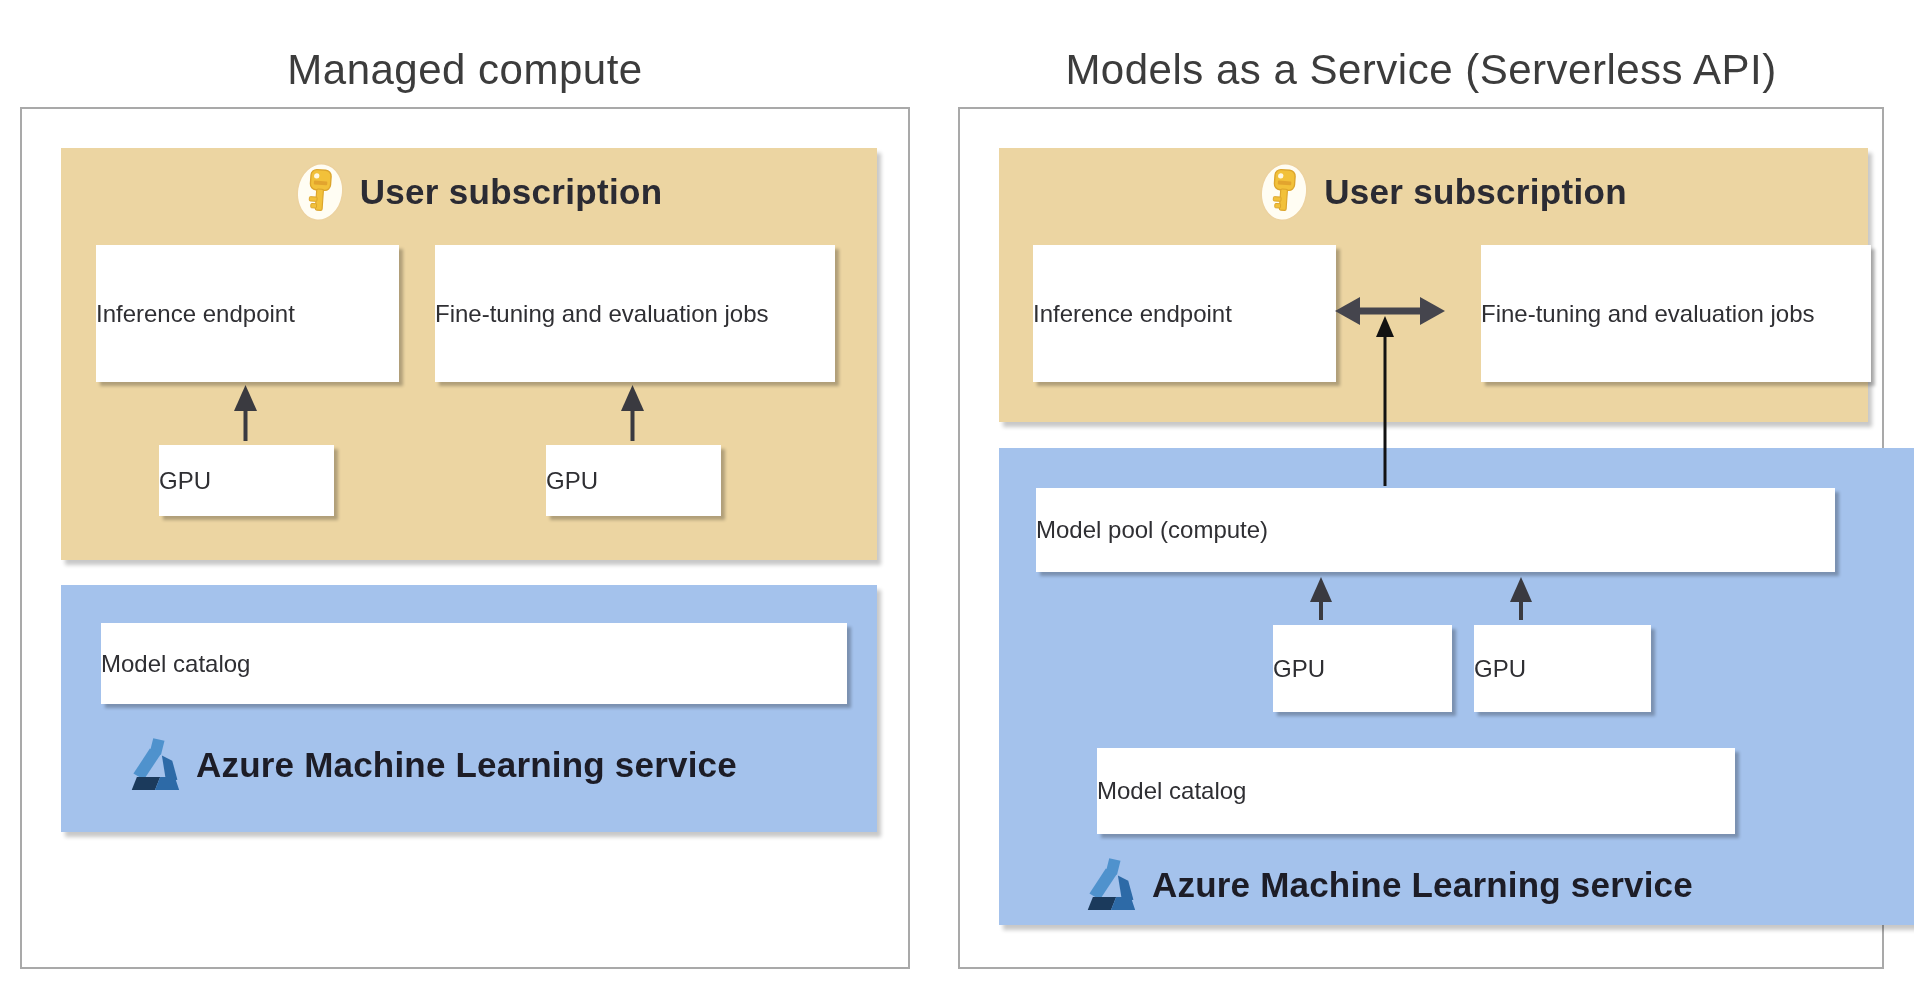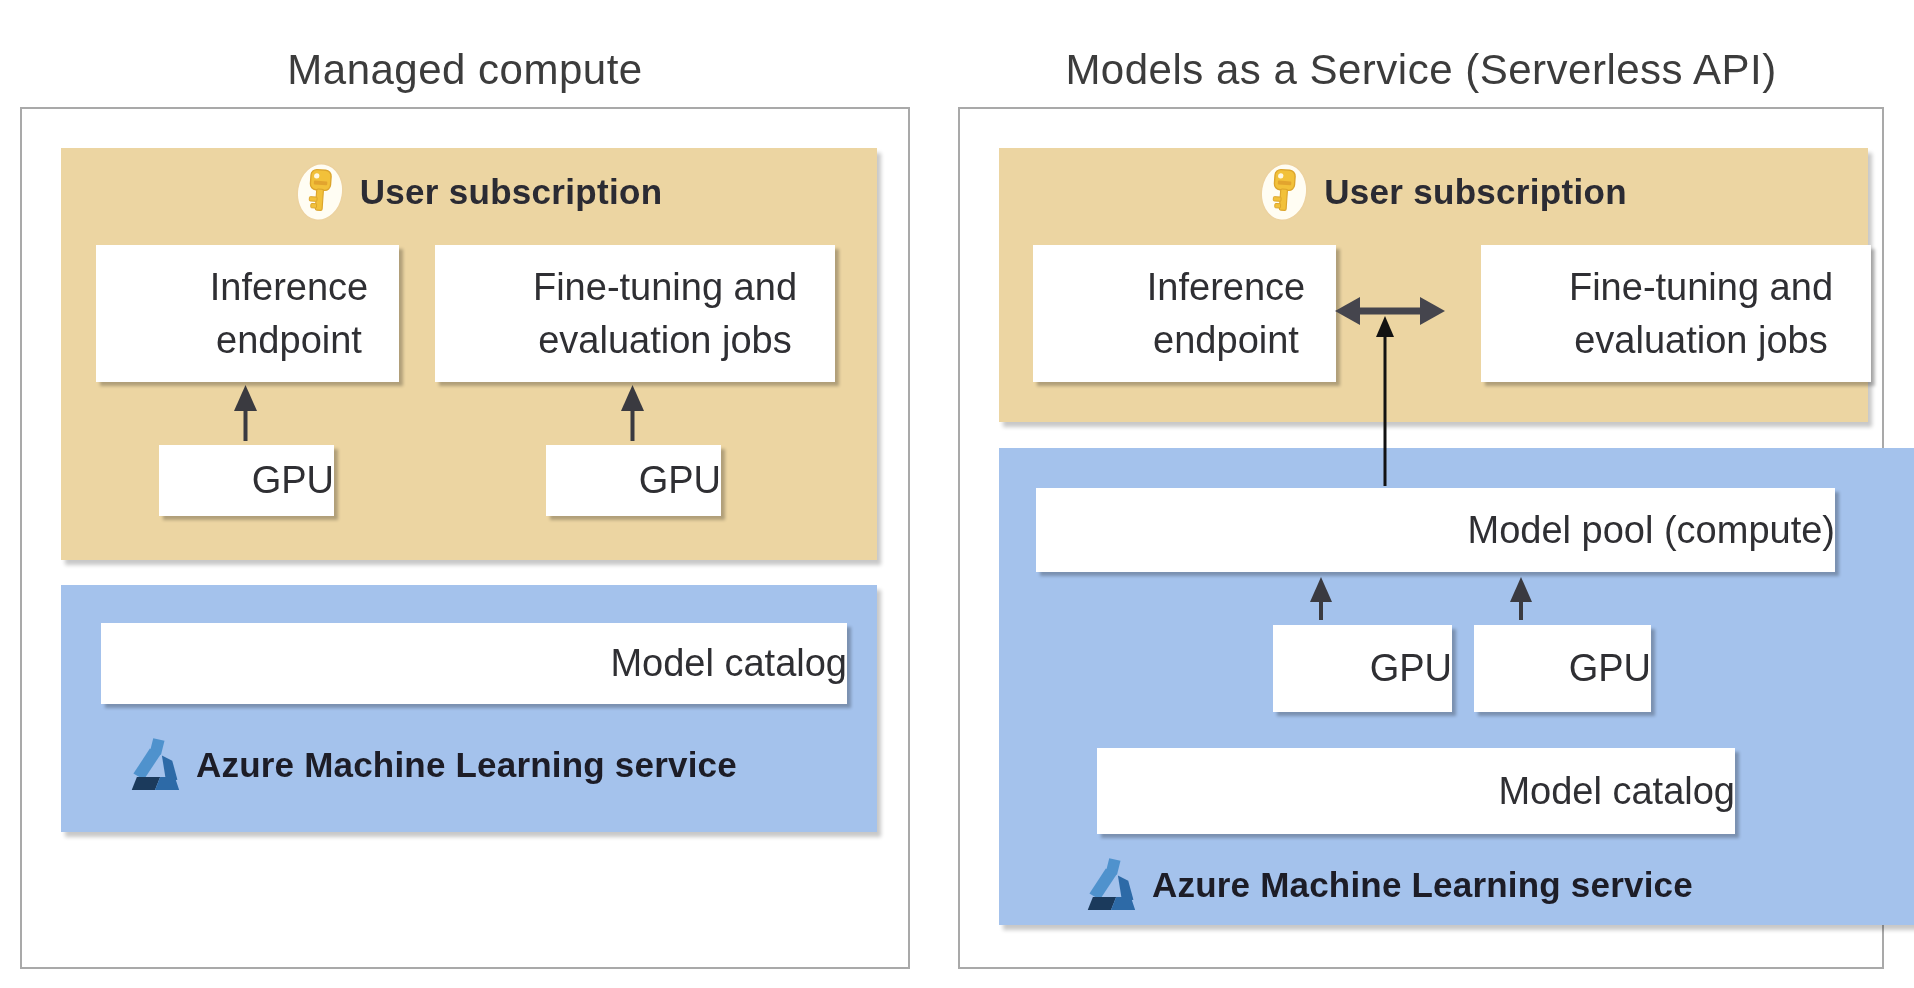--- a/index.html
+++ b/index.html
@@ -19,22 +19,22 @@
   .group.blue{background:var(--service_bg,#a4c2ec);}
   .sub-header{
     position:absolute;left:0;right:0;top:14px;display:flex;align-items:center;
     justify-content:center;gap:16px;padding-left:20px;
   }
   .sub-header .label{
     font-size:35px;font-weight:bold;color:#2b2b33;letter-spacing:0.3px;
   }
   .wbox{
     position:absolute;background:#ffffff;box-shadow:4px 4px 3px rgba(0,0,0,0.25);
-    display:flex;align-items:center;justify-content:flex-end;text-align:center;
-    font-size:38px;color:#2f2f33;line-height:1.38;
+    display:flex;align-items:center;justify-content:flex-start;text-align:center;
+    font-size:24px;color:#2f2f33;line-height:1.38;
   }
   .aml-row{
     position:absolute;display:flex;align-items:center;gap:16px;
   }
   .aml-row .label{
     font-size:35px;font-weight:bold;color:#1d1d27;letter-spacing:0.2px;
   }
   .arrow-layer{
     position:absolute;left:0;top:0;width:1914px;height:988px;pointer-events:none;
   }

